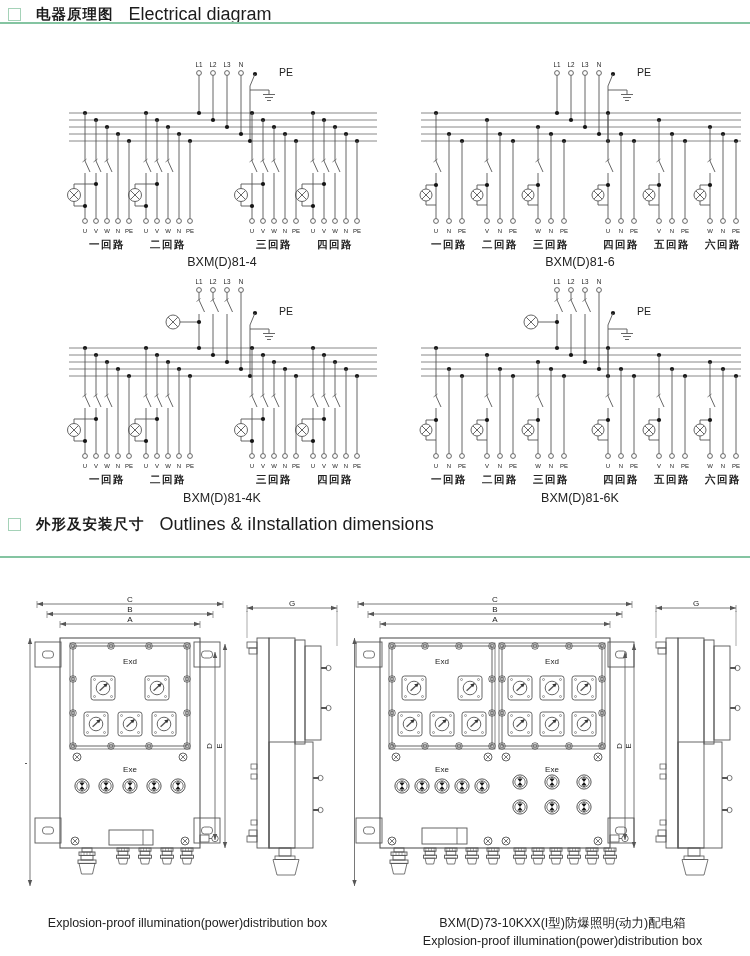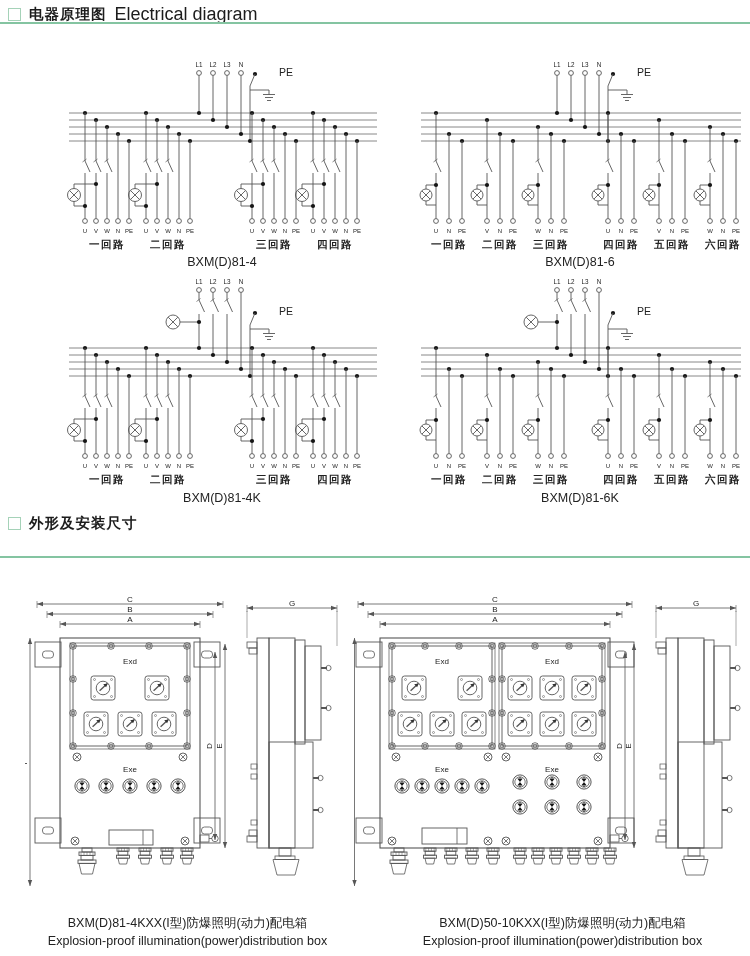--- a/index.html
+++ b/index.html
@@ -1,18 +1,18 @@
 <!DOCTYPE html>
 <html><head>
 <meta charset="utf-8">
 <style>
   html,body{margin:0;padding:0;background:#fff;}
   #page{position:relative;width:750px;height:956px;background:#ffffff;
         font-family:"Liberation Sans",sans-serif;overflow:hidden;}
-  .sec-head{position:absolute;left:8px;display:flex;align-items:center;gap:8px;color:#1c1c1c;}
+  .sec-head{position:absolute;left:8px;display:flex;align-items:center;gap:15px;color:#1c1c1c;}
   .sec-head .sq{width:11px;height:11px;border:1.5px solid #a5d2b8;background:#fff;flex:0 0 auto;}
   .sec-head .zh{font-weight:bold;font-size:14.5px;letter-spacing:1px;}
   .sec-head .en{font-size:18px;}
   .rule{position:absolute;left:0;width:750px;height:2px;background:#84c4a1;}
   svg.draw{position:absolute;}
   .cap{position:absolute;top:914px;width:375px;text-align:center;color:#222;
        font-size:12.5px;line-height:1.45;}
   .cap .zh{display:block;}
   .cap .en{display:block;}
 </style>
@@ -789,20 +789,21 @@
       <circle cx="297" cy="146" r="2.1" fill="#151515" stroke="none" stroke-width="0.9"></circle>
       <line x1="287" y1="162" x2="287" y2="166" stroke="#565656" stroke-width="0.9"></line>
       <line x1="287" y1="166" x2="297" y2="166" stroke="#565656" stroke-width="0.9"></line>
       <text x="310" y="209" fill="#222" font-size="10.5" text-anchor="middle" font-family="&quot;Liberation Sans&quot;,sans-serif" font-weight="bold" letter-spacing="1.5px">六回路</text>
       <text x="167" y="228" fill="#222" font-size="12.5" text-anchor="middle" font-family="&quot;Liberation Sans&quot;,sans-serif">BXM(D)81-6K</text>
     </svg>
 
   <div class="sec-head" style="top:514px;">
     <span class="sq"></span>
     <span class="zh">外形及安装尺寸</span>
+    <span class="en">Outlines &amp; iInstallation dimensions</span>
   </div>
   <div class="rule" style="top:556px;"></div>
 
   <svg class="draw" id="svg-o1" style="left:25px;top:596px;" width="205" height="296" viewBox="0 0 205 296">
       <rect x="10" y="46" width="26" height="25" rx="0" fill="none" stroke="#565656" stroke-width="0.9"></rect>
       <rect x="17.5" y="55" width="11" height="7" rx="3" fill="none" stroke="#565656" stroke-width="0.8"></rect>
       <rect x="169" y="46" width="26" height="25" rx="0" fill="none" stroke="#565656" stroke-width="0.9"></rect>
       <rect x="176.5" y="55" width="11" height="7" rx="3" fill="none" stroke="#565656" stroke-width="0.8"></rect>
       <rect x="10" y="222" width="26" height="25" rx="0" fill="none" stroke="#565656" stroke-width="0.9"></rect>
       <rect x="17.5" y="231" width="11" height="7" rx="3" fill="none" stroke="#565656" stroke-width="0.8"></rect>
@@ -1556,21 +1557,20 @@
       <line x1="80" y1="182" x2="86" y2="182" stroke="#565656" stroke-width="2"></line>
       <circle cx="87.5" cy="182" r="2.6" fill="none" stroke="#565656" stroke-width="0.8"></circle>
       <line x1="80" y1="214" x2="86" y2="214" stroke="#565656" stroke-width="2"></line>
       <circle cx="87.5" cy="214" r="2.6" fill="none" stroke="#565656" stroke-width="0.8"></circle>
       <rect x="46" y="252" width="12" height="8" rx="0" fill="none" stroke="#565656" stroke-width="0.8"></rect>
       <rect x="42" y="260" width="20" height="3.5" rx="0" fill="none" stroke="#565656" stroke-width="0.8"></rect>
       <path d="M40,263.5 L66,263.5 L62,279 L44,279 Z" fill="none" stroke="#565656" stroke-width="0.8"></path>
     </svg>
 
   <div class="cap" style="left:0;">
-    <span class="zh">BXM(D)81-4KXX(I型)防爆照明(动力)配电箱</span>
     <span class="en">Explosion-proof illumination(power)distribution box</span>
   </div>
   <div class="cap" style="left:375px;">
-    <span class="zh">BXM(D)50-10KXX(I型)防爆照明(动力)配电箱</span>
+    <span class="zh">BXM(D)73-10KXX(I型)防爆照明(动力)配电箱</span>
     <span class="en">Explosion-proof illumination(power)distribution box</span>
   </div>
 
 </div>
 
 </body></html>

